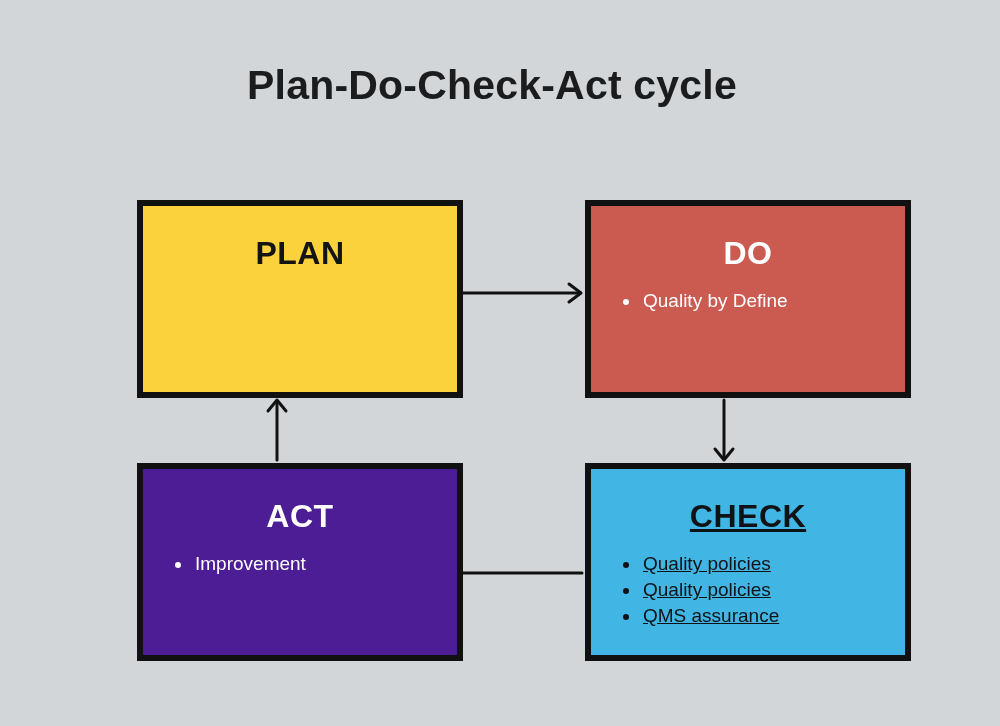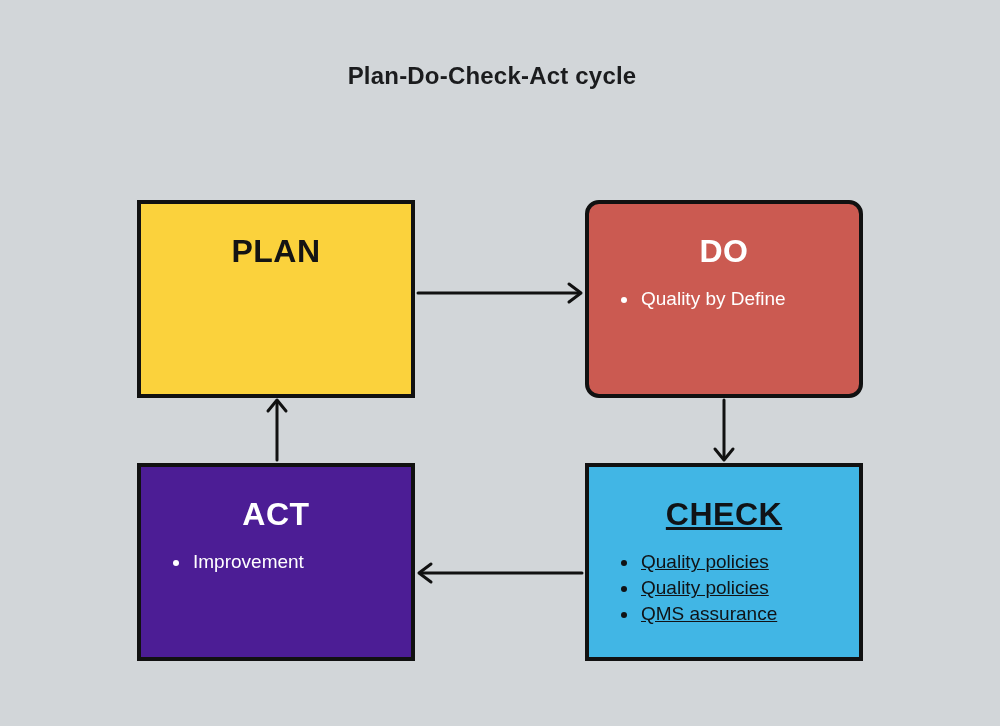--- a/index.html
+++ b/index.html
@@ -12,43 +12,43 @@
     overflow: hidden;
   }
 
   .main-title {
     position: absolute;
     top: 62px;
     left: 0;
     width: 984px;
     margin: 0;
     text-align: center;
-    font-size: 24px;
+    font-size: 41px;
     font-weight: 700;
     letter-spacing: 0.2px;
   }
 
   .arrows {
     position: absolute;
     top: 0;
     left: 0;
     pointer-events: none;
   }
   .arrows line, .arrows polyline {
     fill: none;
     stroke-width: 3;
     stroke-linecap: round;
     stroke-linejoin: round;
   }
 
   .box {
     position: absolute;
-    width: 278px;
+    width: 326px;
     height: 198px;
-    border: 4px solid #14532d;
+    border: 6px solid #14532d;
     box-sizing: border-box;
   }
   .box-plan  { left: 137px; top: 200px; }
   .box-do    { left: 585px; top: 200px; }
   .box-check { left: 585px; top: 463px; }
   .box-act   { left: 137px; top: 463px; }
 
   .box-title {
     margin-top: 28px;
     text-align: center;
@@ -90,21 +90,21 @@
     <g style="stroke: rgb(17, 17, 17);">
       <line x1="277" y1="460" x2="277" y2="403"></line>
       <polyline points="268,411 277,400 286,411"></polyline>
     </g>
   </svg>
 
   <div class="box box-plan" style="background-color: rgb(251, 210, 60); border-color: rgb(17, 17, 17); color: rgb(20, 20, 20);">
     <div class="box-title">PLAN</div>
   </div>
 
-  <div class="box box-do" style="background-color: rgb(203, 90, 81); border-color: rgb(17, 17, 17); color: rgb(255, 255, 255); border-radius: 14px;">
+  <div class="box box-do" style="background-color: rgb(203, 90, 81); border-color: rgb(17, 17, 17); color: rgb(255, 255, 255);">
     <div class="box-title">DO</div>
     <ul class="box-list">
       <li>Quality by Define</li>
     </ul>
   </div>
 
   <div class="box box-check" style="background-color: rgb(65, 182, 229); border-color: rgb(17, 17, 17); color: rgb(16, 19, 22); text-decoration: underline;">
     <div class="box-title">CHECK</div>
     <ul class="box-list">
       <li>Quality policies</li>

